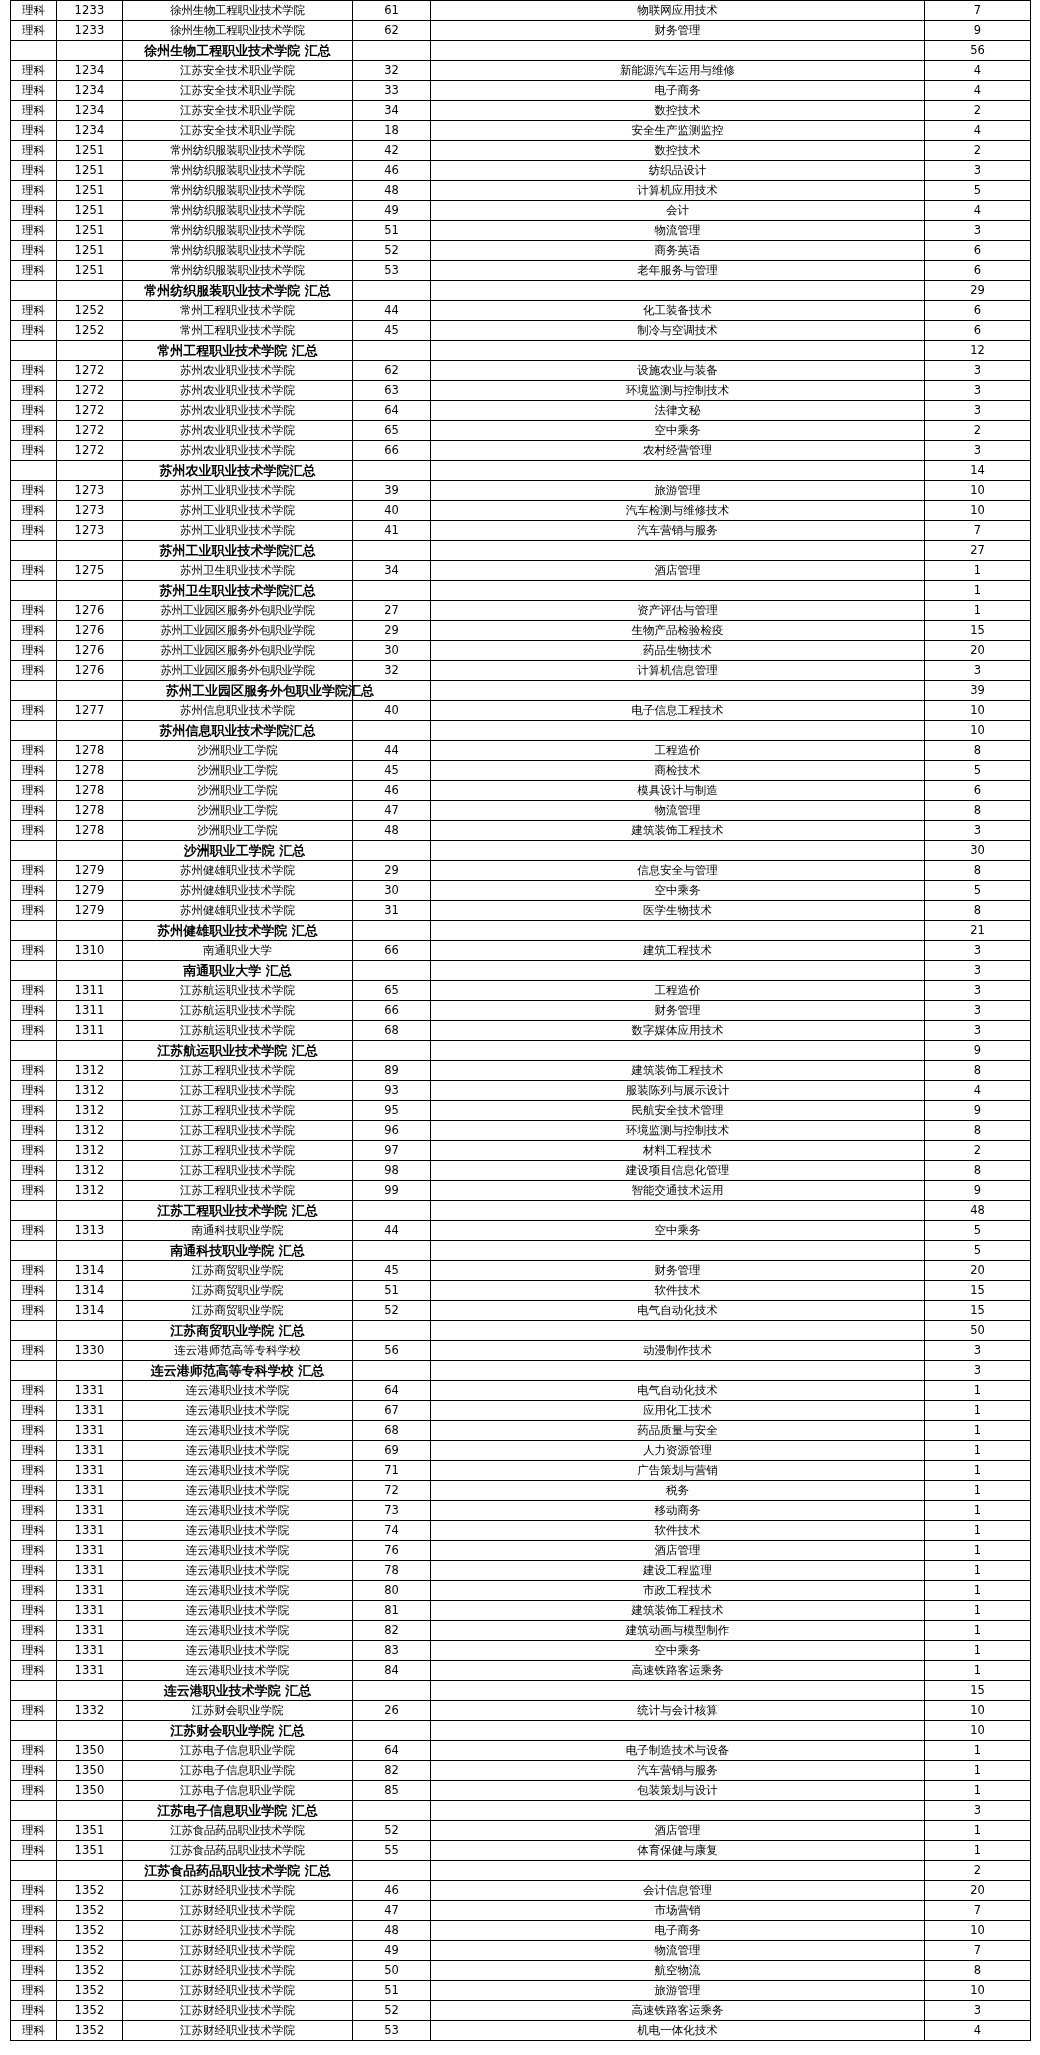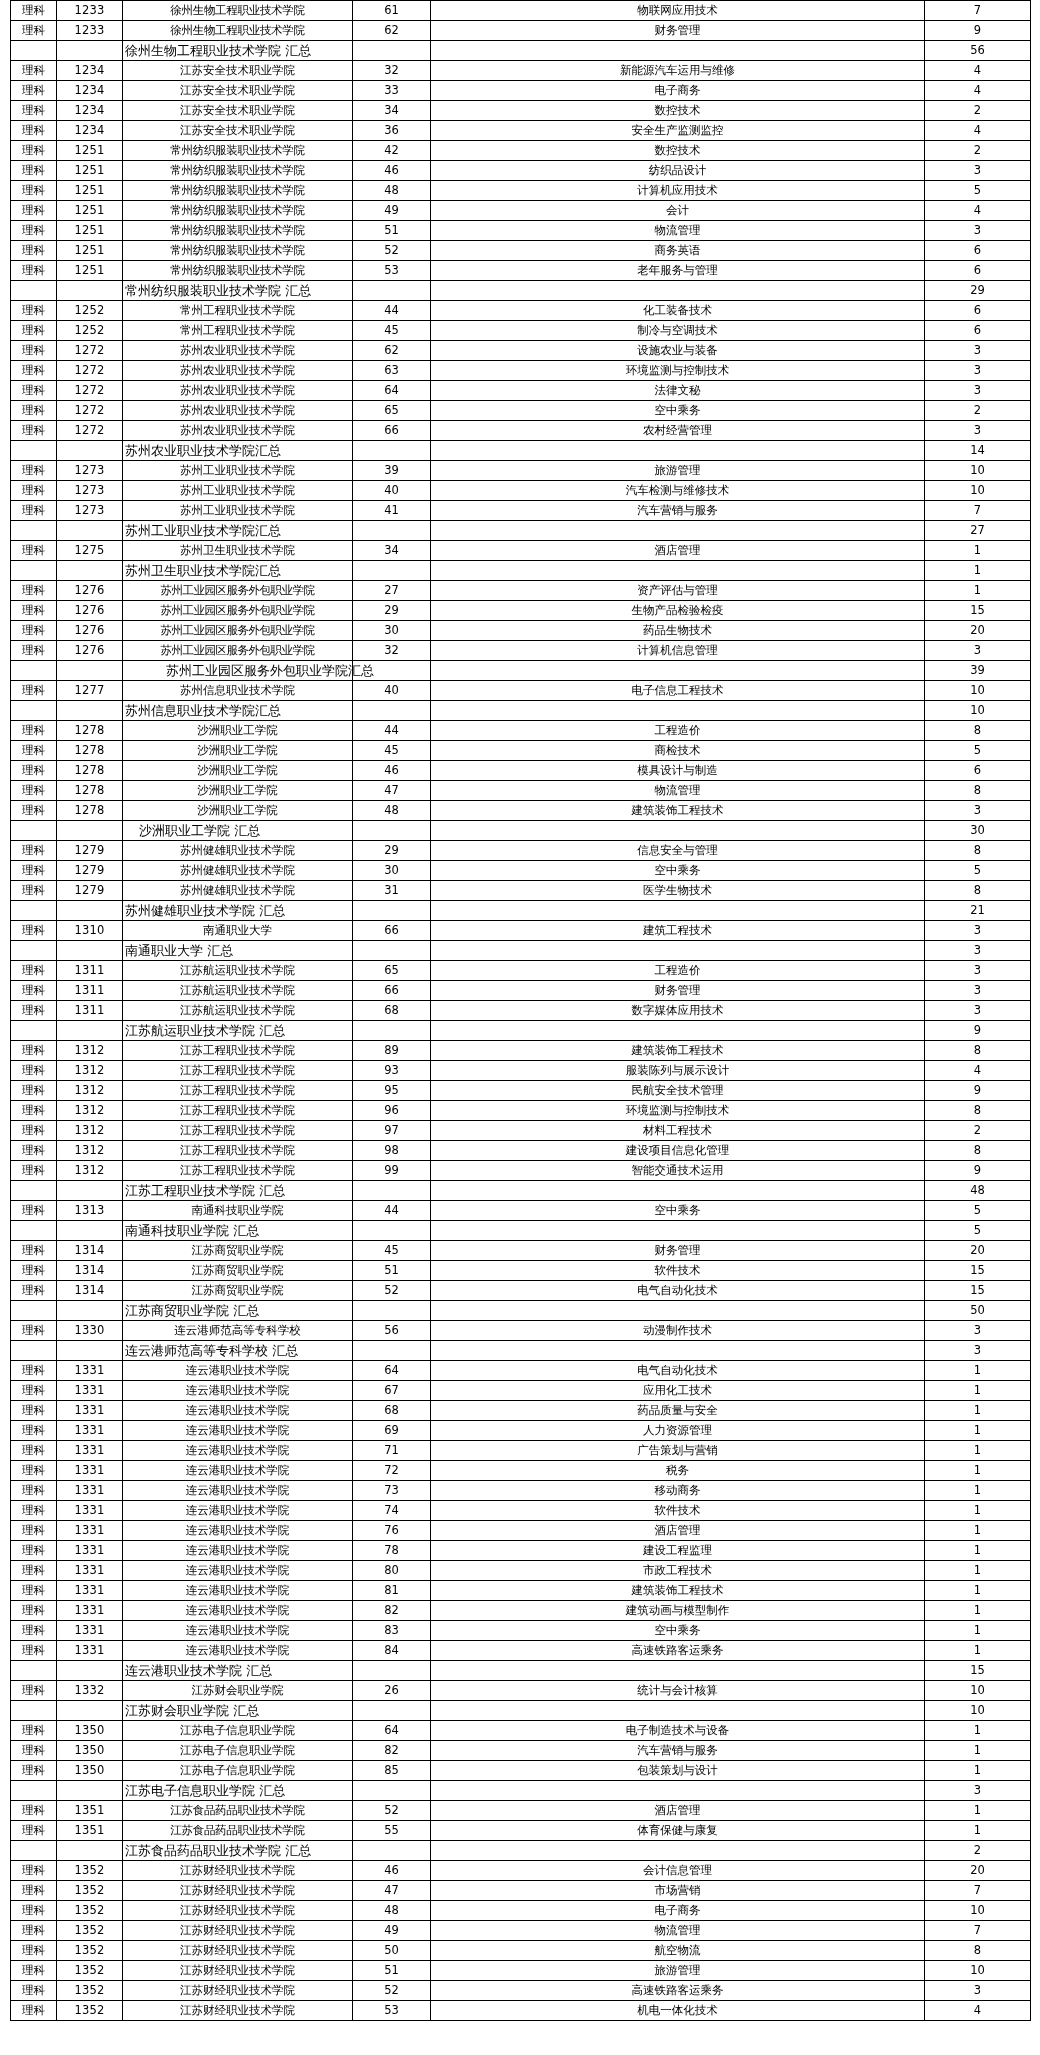--- a/index.html
+++ b/index.html
@@ -49,22 +49,22 @@
   td.majorno { font-size: 12px; }
   td.majorname { font-size: 11.5px; }
   td.count   { font-size: 12px; }
 
   
   tr.subtotal td {
     font-weight: bold;
   }
   tr.subtotal td.sub-label {
     font-size: 13px;
-    font-weight: normal;
-    text-align: left;
+    font-weight: bold;
+    text-align: center;
   }
   tr.subtotal td.count {
     font-weight: normal;
   }
   tr.subtotal td.blank { }
   .shrink-1 { font-size: 10.5px; letter-spacing: -0.3px; }
   .shrink-2 { font-size: 10px; letter-spacing: -0.5px; margin-top: 28px; }
 </style>
 </head>
 <body>
@@ -125,21 +125,21 @@
           <td class="code">1234</td>
           <td class="school">江苏安全技术职业学院</td>
           <td class="majorno">34</td>
           <td class="majorname">数控技术</td>
           <td class="count">2</td>
         </tr>
         <tr>
           <td class="subject">理科</td>
           <td class="code">1234</td>
           <td class="school">江苏安全技术职业学院</td>
-          <td class="majorno">36</td>
+          <td class="majorno">18</td>
           <td class="majorname">安全生产监测监控</td>
           <td class="count">4</td>
         </tr>
         <tr>
           <td class="subject">理科</td>
           <td class="code">1251</td>
           <td class="school shrink-1">常州纺织服装职业技术学院</td>
           <td class="majorno">42</td>
           <td class="majorname">数控技术</td>
           <td class="count">2</td>
@@ -209,20 +209,28 @@
           <td class="count">6</td>
         </tr>
         <tr>
           <td class="subject">理科</td>
           <td class="code">1252</td>
           <td class="school">常州工程职业技术学院</td>
           <td class="majorno">45</td>
           <td class="majorname">制冷与空调技术</td>
           <td class="count">6</td>
         </tr>
+        <tr class="subtotal">
+          <td class="blank"></td>
+          <td class="blank"></td>
+          <td class="sub-label" style="overflow: visible;">常州工程职业技术学院 汇总</td>
+          <td class="blank"></td>
+          <td class="blank"></td>
+          <td class="count">12</td>
+        </tr>
         <tr>
           <td class="subject">理科</td>
           <td class="code">1272</td>
           <td class="school">苏州农业职业技术学院</td>
           <td class="majorno">62</td>
           <td class="majorname">设施农业与装备</td>
           <td class="count">3</td>
         </tr>
         <tr>
           <td class="subject">理科</td>

